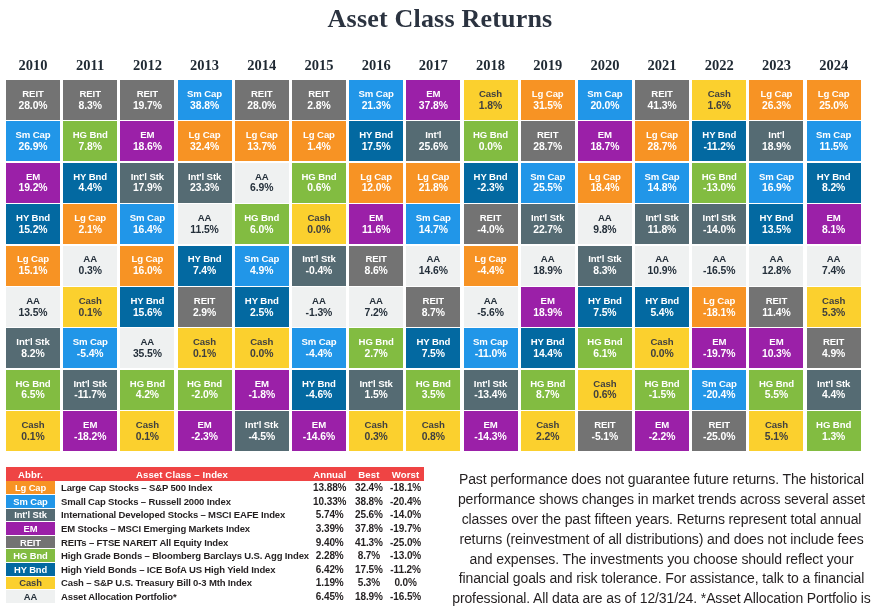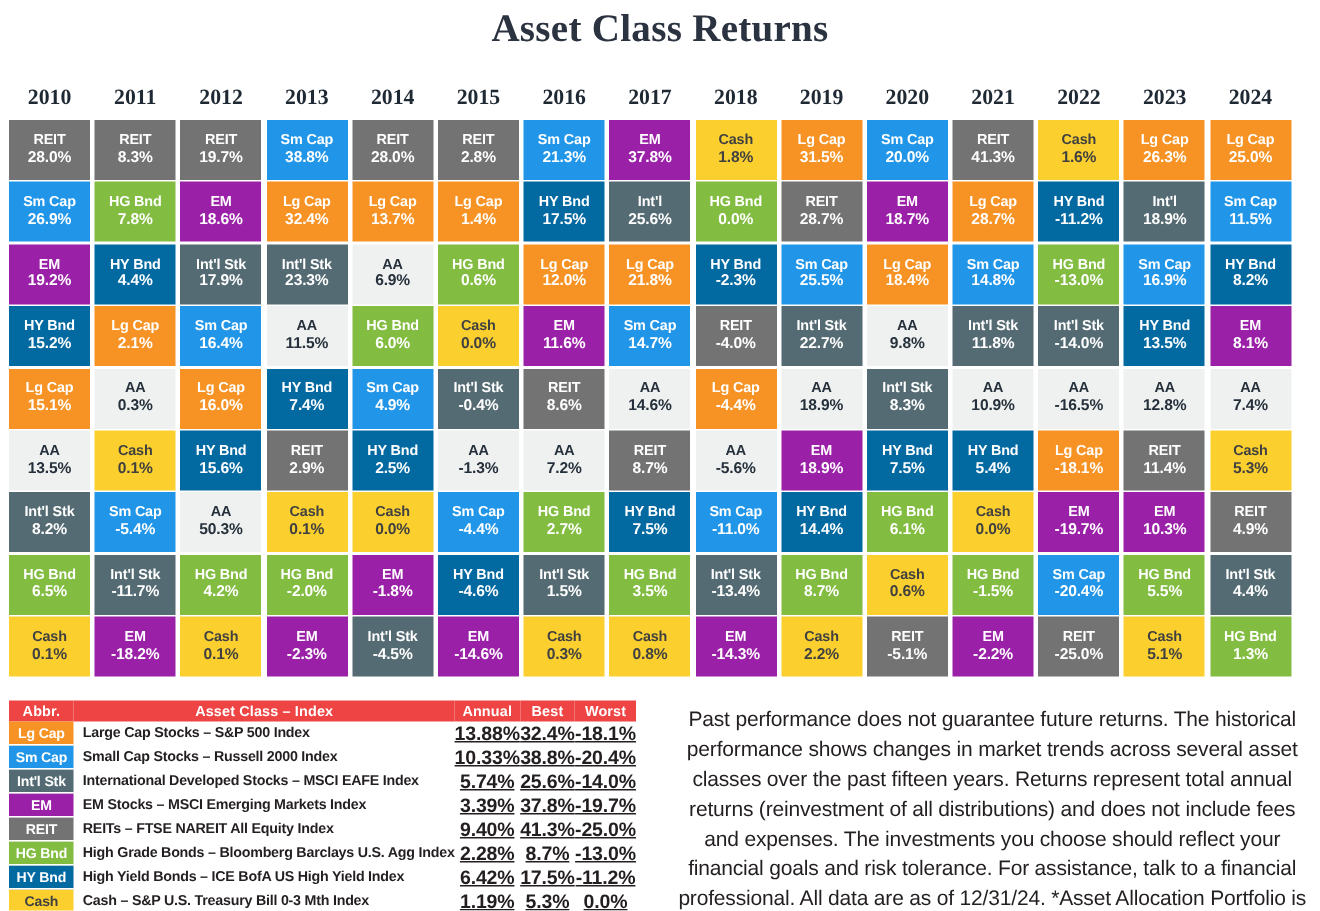--- a/index.html
+++ b/index.html
@@ -88,22 +88,22 @@
   .legend tbody tr { height: 13.6px; }
   .legend td.c-abbr {
     text-align: center; font-size: 9.4px; font-weight: bold;
     letter-spacing: -0.1px;
   }
   .legend td.c-class {
     padding-left: 6px; font-size: 9.5px; font-weight: bold;
     color: #231F20; letter-spacing: -0.15px; white-space: nowrap;
   }
   .legend td.c-num {
-    text-align: center; font-size: 13px; font-weight: bold;
-    color: #231F20; letter-spacing: -0.1px; text-decoration: underline;
+    text-align: center; font-size: 10px; font-weight: bold;
+    color: #231F20; letter-spacing: -0.1px;
   }
   .legend tbody tr td { border-bottom: 1px solid #ffffff; }
 
   
   .footnote {
     position: absolute; left: 449px; top: 470px; width: 425px;
     font-size: 14px; font-weight: normal;
     color: #231F20;
     line-height: 1.42;
     text-align: center;
@@ -233,21 +233,21 @@
           <div class="cell a-lgcap">
             <div class="lbl">Lg Cap</div>
             <div class="val">16.0%</div>
           </div>
           <div class="cell a-hybnd">
             <div class="lbl">HY Bnd</div>
             <div class="val">15.6%</div>
           </div>
           <div class="cell a-aa">
             <div class="lbl">AA</div>
-            <div class="val">50.3%</div>
+            <div class="val">35.5%</div>
           </div>
           <div class="cell a-hgbnd">
             <div class="lbl">HG Bnd</div>
             <div class="val">4.2%</div>
           </div>
           <div class="cell a-cash">
             <div class="lbl">Cash</div>
             <div class="val">0.1%</div>
           </div>
         </div>

